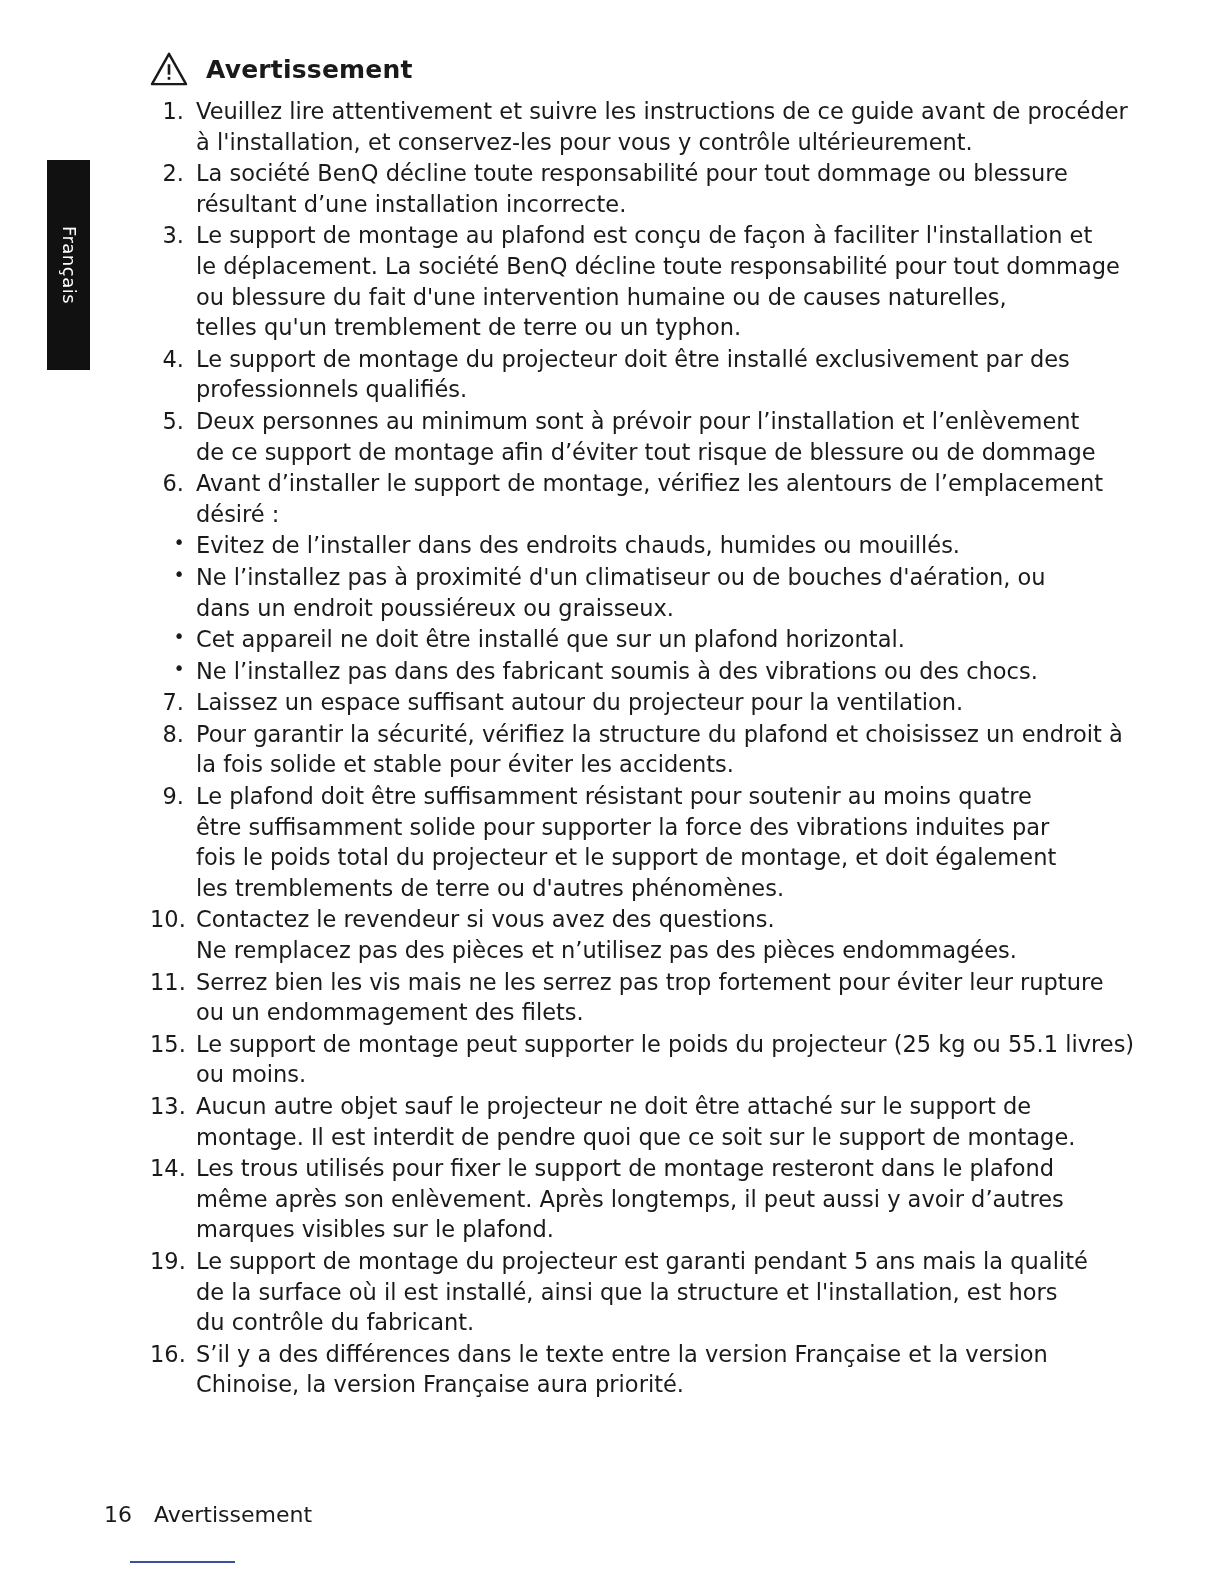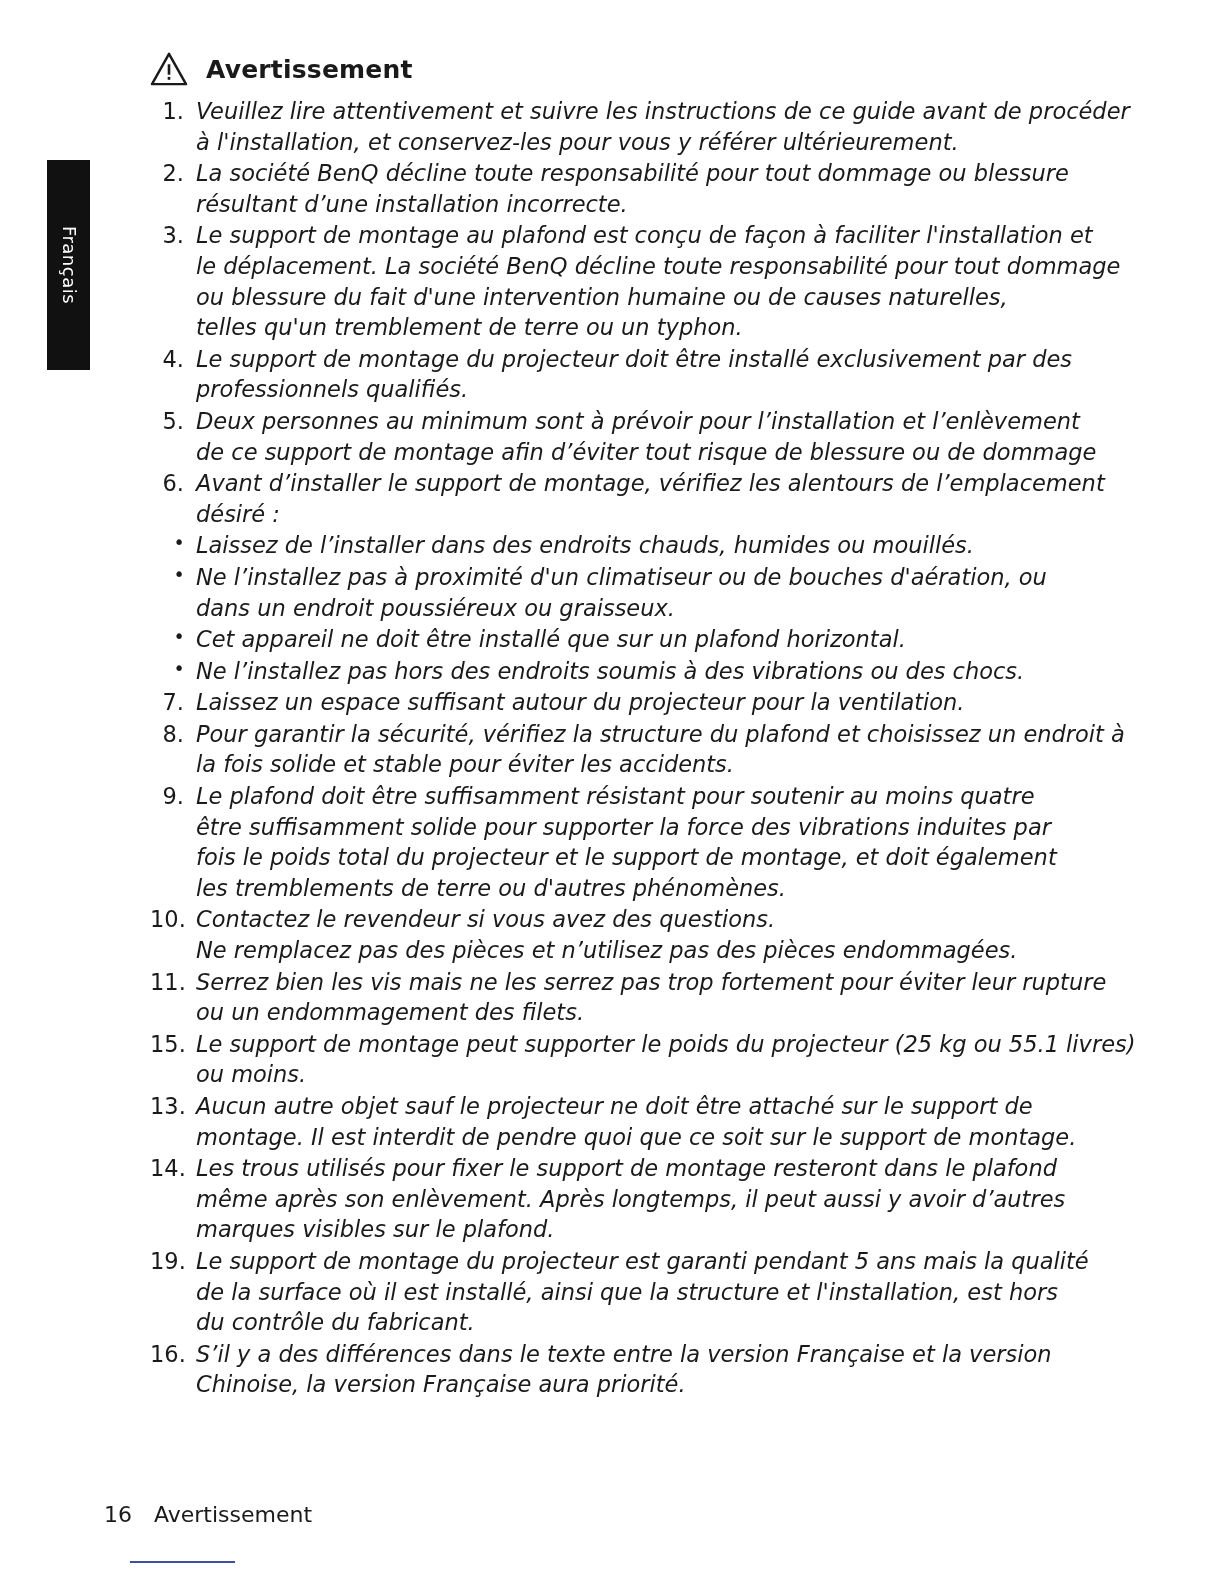--- a/index.html
+++ b/index.html
@@ -88,21 +88,20 @@
     font-size: 19px;
     padding-right: 0;
     padding-left: 12px;
   }
   li.item .body {
     flex: 1 1 auto;
   }
   li.item .body .line {
     display: block;
     white-space: nowrap;
-    font-style: italic;
   }
 
   
   .footer {
     position: absolute;
     left: 104px;
     bottom: 58px;
     font-size: 22px;
     color: #1a1a1a;
     display: flex;
@@ -137,21 +136,21 @@
       <rect x="18.6" y="26.4" width="2.8" height="3" fill="#1a1a1a"></rect>
     </svg>
     <div class="warning-title">Avertissement</div>
   </div>
 
   <ol class="list" id="item-list">
       <li class="item">
         <span class="marker">1.</span>
         <span class="body">
           <span class="line">Veuillez lire attentivement et suivre les instructions de ce guide avant de procéder</span>
-          <span class="line">à l'installation, et conservez-les pour vous y référer ultérieurement.</span>
+          <span class="line">à l'installation, et conservez-les pour vous y contrôle ultérieurement.</span>
         </span>
       </li>
       <li class="item">
         <span class="marker">2.</span>
         <span class="body">
           <span class="line">La société BenQ décline toute responsabilité pour tout dommage ou blessure</span>
           <span class="line">résultant d’une installation incorrecte.</span>
         </span>
       </li>
       <li class="item">
@@ -180,40 +179,40 @@
       <li class="item">
         <span class="marker">6.</span>
         <span class="body">
           <span class="line">Avant d’installer le support de montage, vérifiez les alentours de l’emplacement</span>
           <span class="line">désiré :</span>
         </span>
       </li>
       <li class="item bullet">
         <span class="marker">•</span>
         <span class="body">
-          <span class="line">Laissez de l’installer dans des endroits chauds, humides ou mouillés.</span>
+          <span class="line">Evitez de l’installer dans des endroits chauds, humides ou mouillés.</span>
         </span>
       </li>
       <li class="item bullet">
         <span class="marker">•</span>
         <span class="body">
           <span class="line">Ne l’installez pas à proximité d'un climatiseur ou de bouches d'aération, ou</span>
           <span class="line">dans un endroit poussiéreux ou graisseux.</span>
         </span>
       </li>
       <li class="item bullet">
         <span class="marker">•</span>
         <span class="body">
           <span class="line">Cet appareil ne doit être installé que sur un plafond horizontal.</span>
         </span>
       </li>
       <li class="item bullet">
         <span class="marker">•</span>
         <span class="body">
-          <span class="line">Ne l’installez pas hors des endroits soumis à des vibrations ou des chocs.</span>
+          <span class="line">Ne l’installez pas dans des fabricant soumis à des vibrations ou des chocs.</span>
         </span>
       </li>
       <li class="item">
         <span class="marker">7.</span>
         <span class="body">
           <span class="line">Laissez un espace suffisant autour du projecteur pour la ventilation.</span>
         </span>
       </li>
       <li class="item">
         <span class="marker">8.</span>

